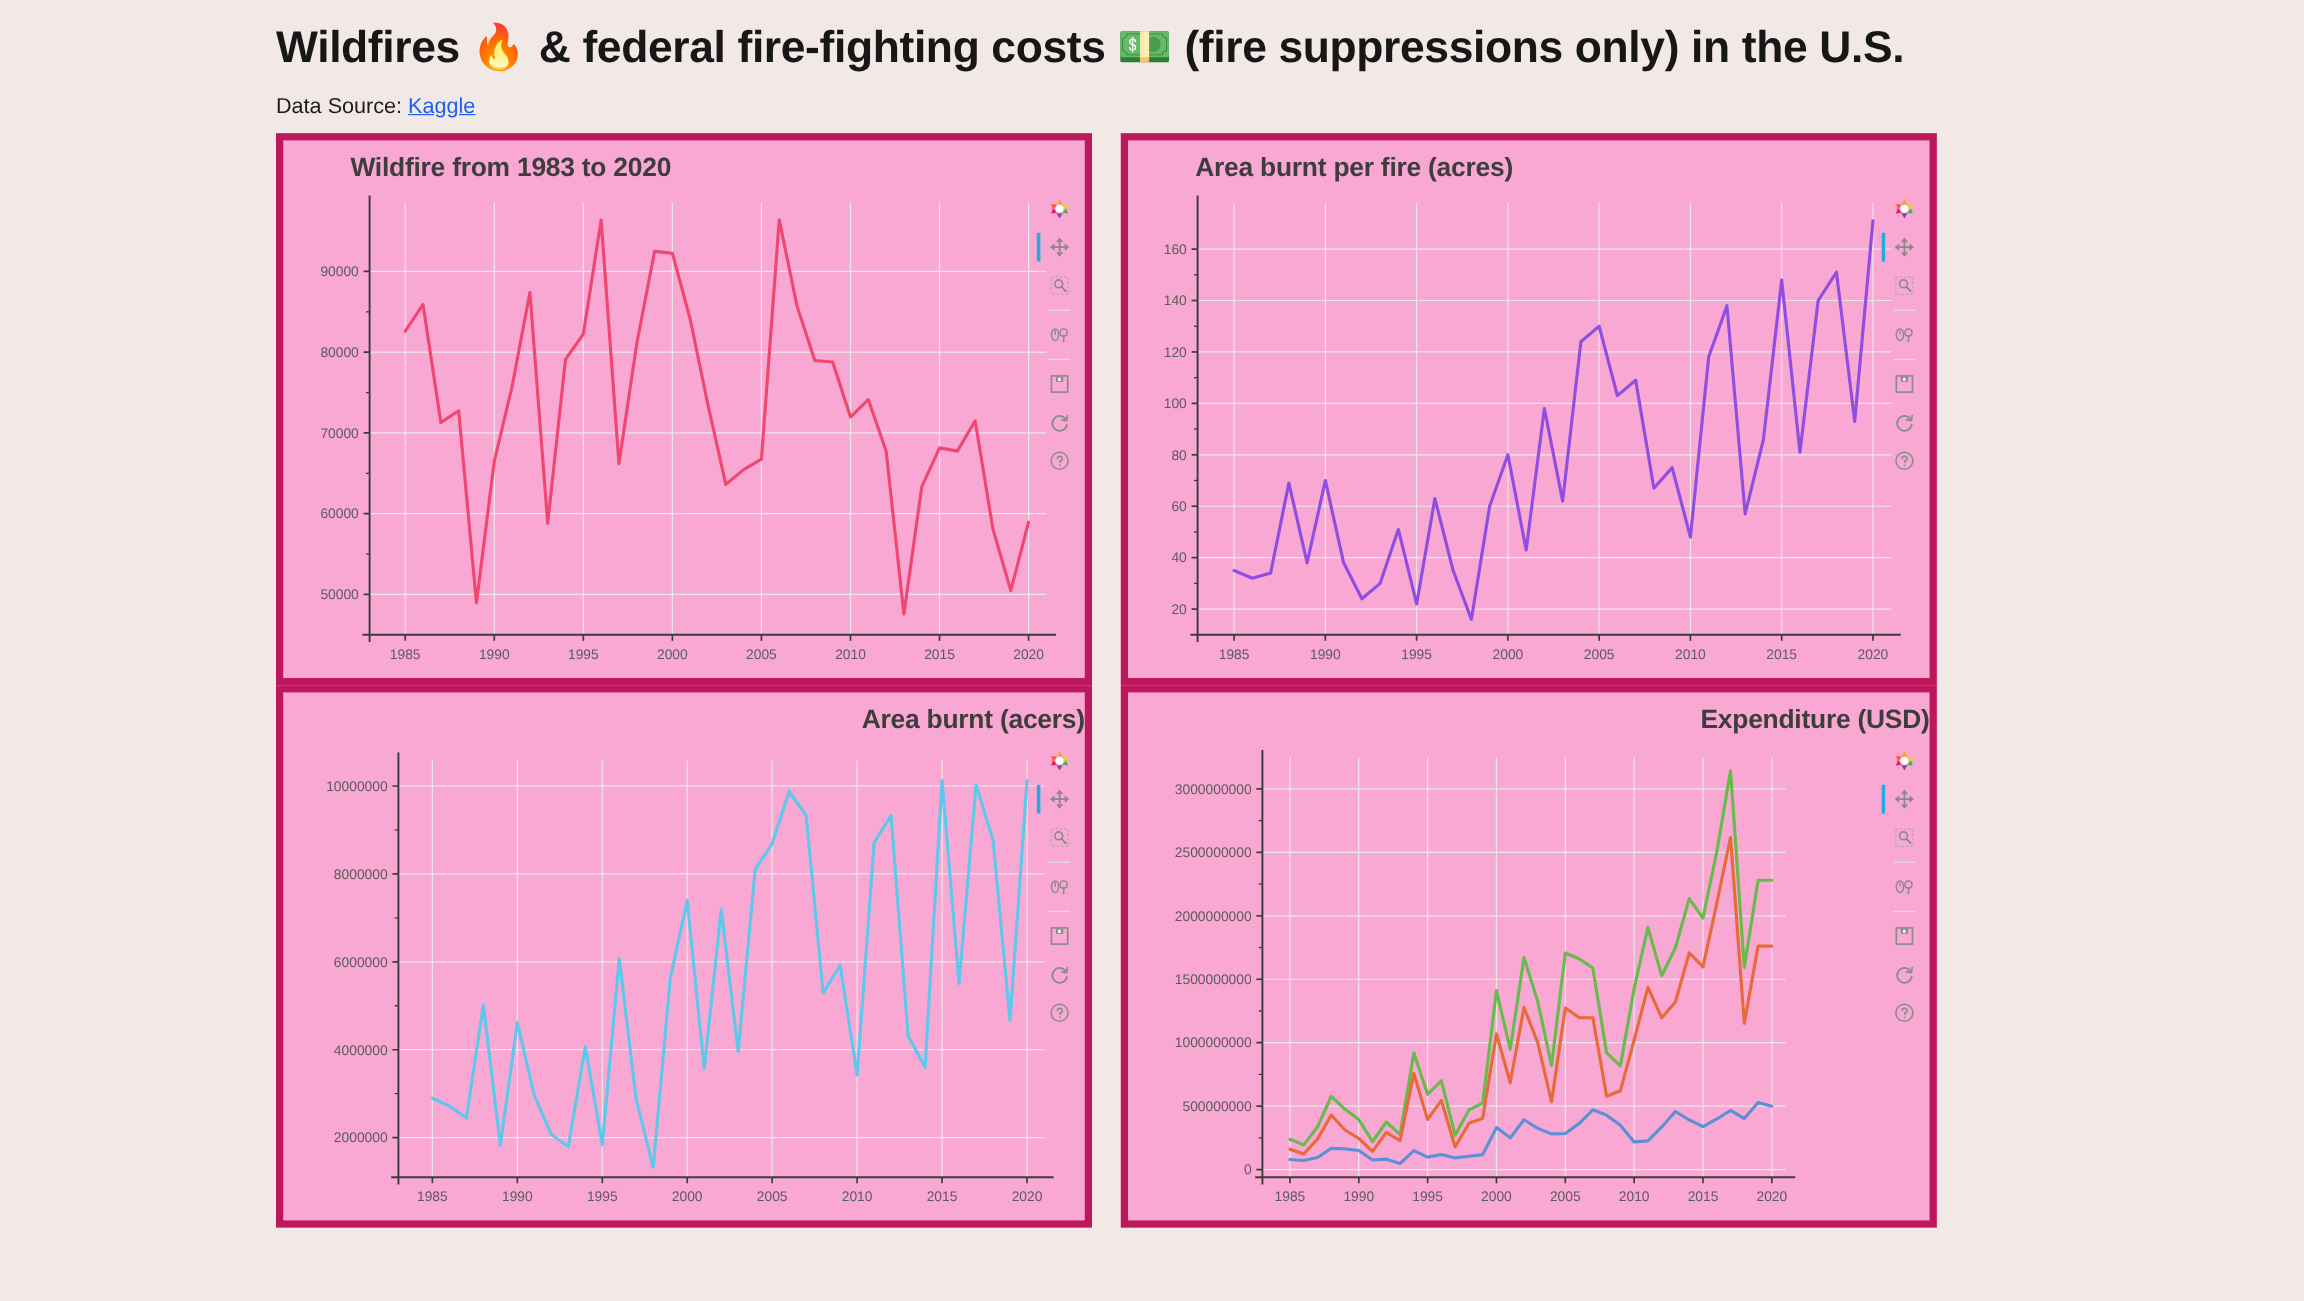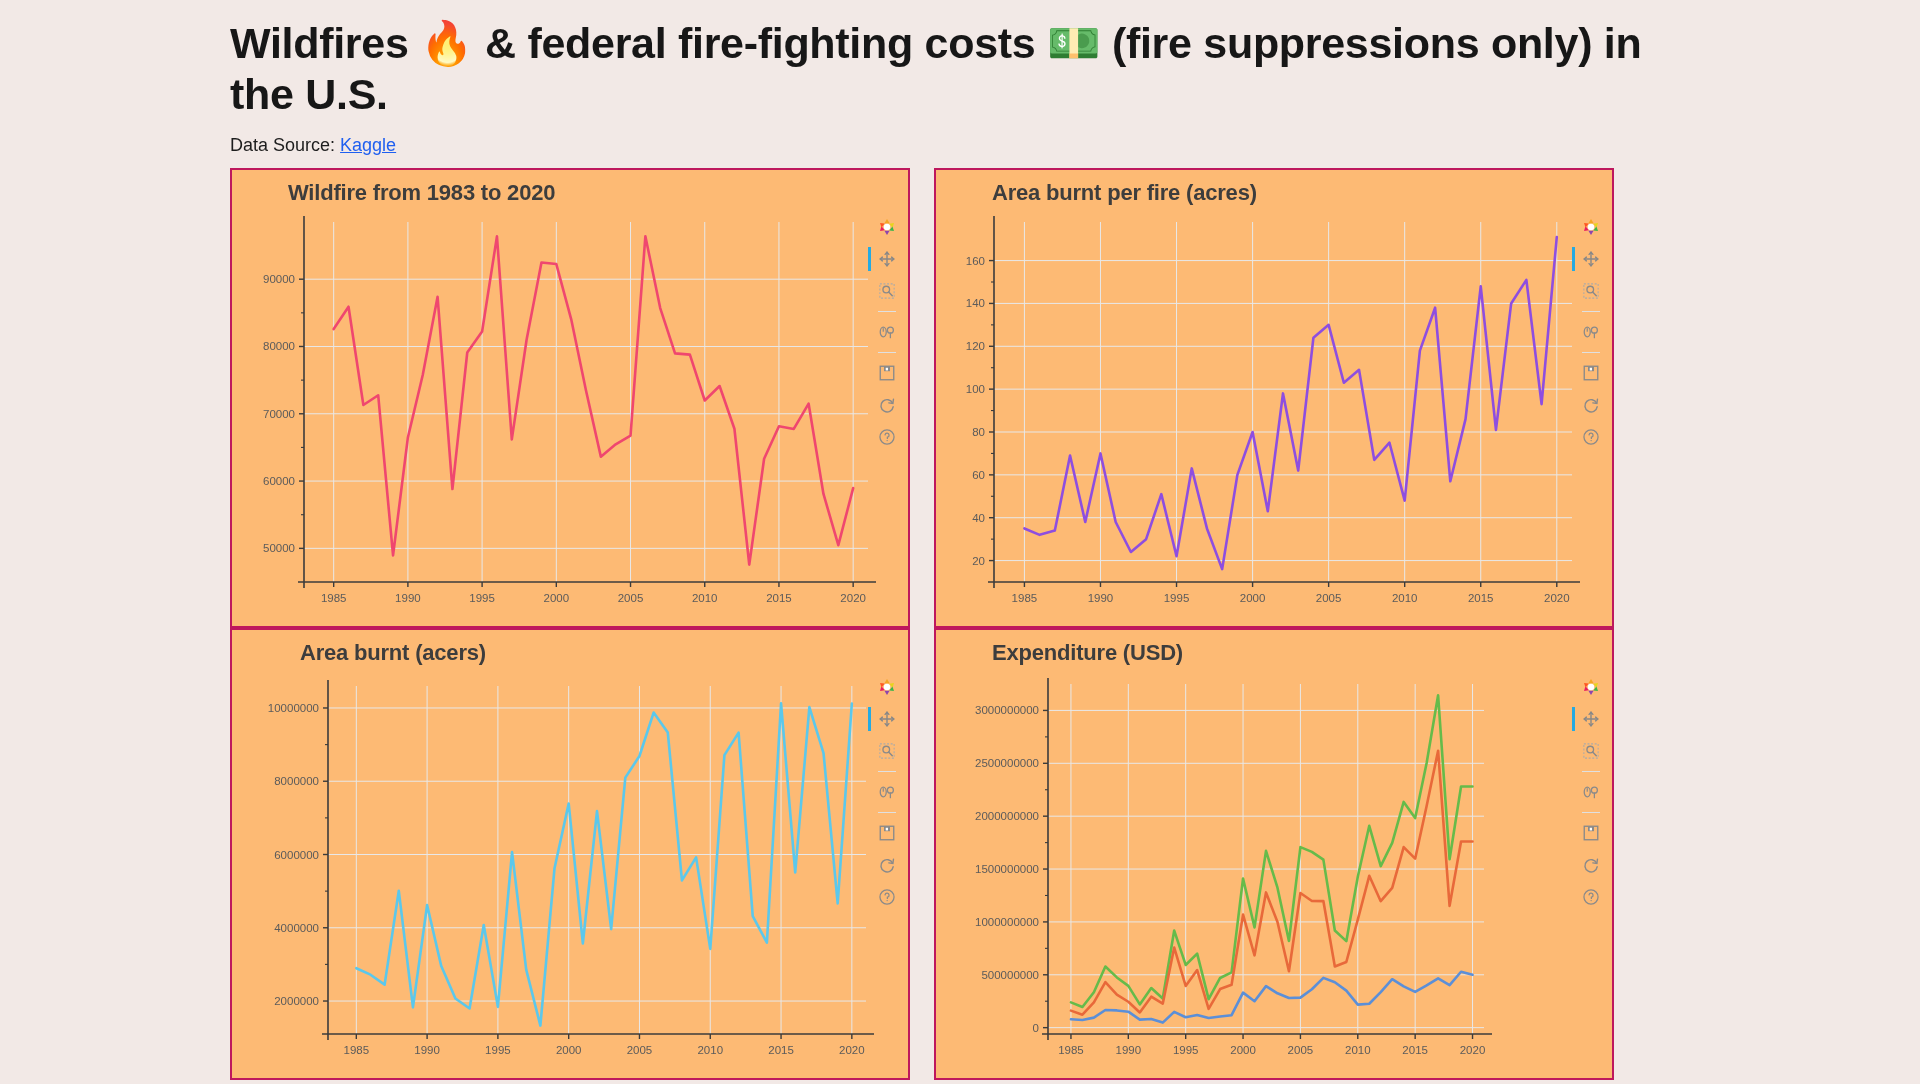--- a/index.html
+++ b/index.html
@@ -6,21 +6,21 @@
   html, body { margin:0; padding:0; }
   body {
     width:1920px; height:1084px;
     background:#f2e9e6;
     font-family:"Liberation Sans", sans-serif;
     overflow:hidden;
   }
   .page { padding: 18px 0 0 230px; }
 
   .page-title {
-    font-size:43px;
+    font-size:37px;
     font-weight:700;
     color:#171717;
     line-height:1.18;
     letter-spacing:-0.3px;
     margin:0 0 0 0;
     max-width:1420px;
   }
   .datasource {
     font-size:18px;
     color:#1d1d1d;
@@ -29,27 +29,27 @@
   }
   .datasource a { color:#1f5ff0; text-decoration:underline; }
 
   .grid {
     display:grid;
     grid-template-columns: 680px 680px;
     gap: 0px 24px;
     margin-top:4px;
   }
   .panel {
-    background:#fdba74;
-    border:2px solid #be185d;
+    background:#f9a8d4;
+    border:6px solid #be185d;
     position:relative;
     height:460px;
     overflow:hidden;
   }
-  .panel.r2 { height:452px; }
+  .panel.r2 { height:452px;text-align:right; }
 
   .chart-title {
     font-size:22px;
     font-weight:700;
     color:#3d3d3d;
     padding:10px 0 0 56px;
     letter-spacing:-0.2px;
   }
   .chart-title.t3 { padding-left:68px; }
   .chart-title.t4 { }

